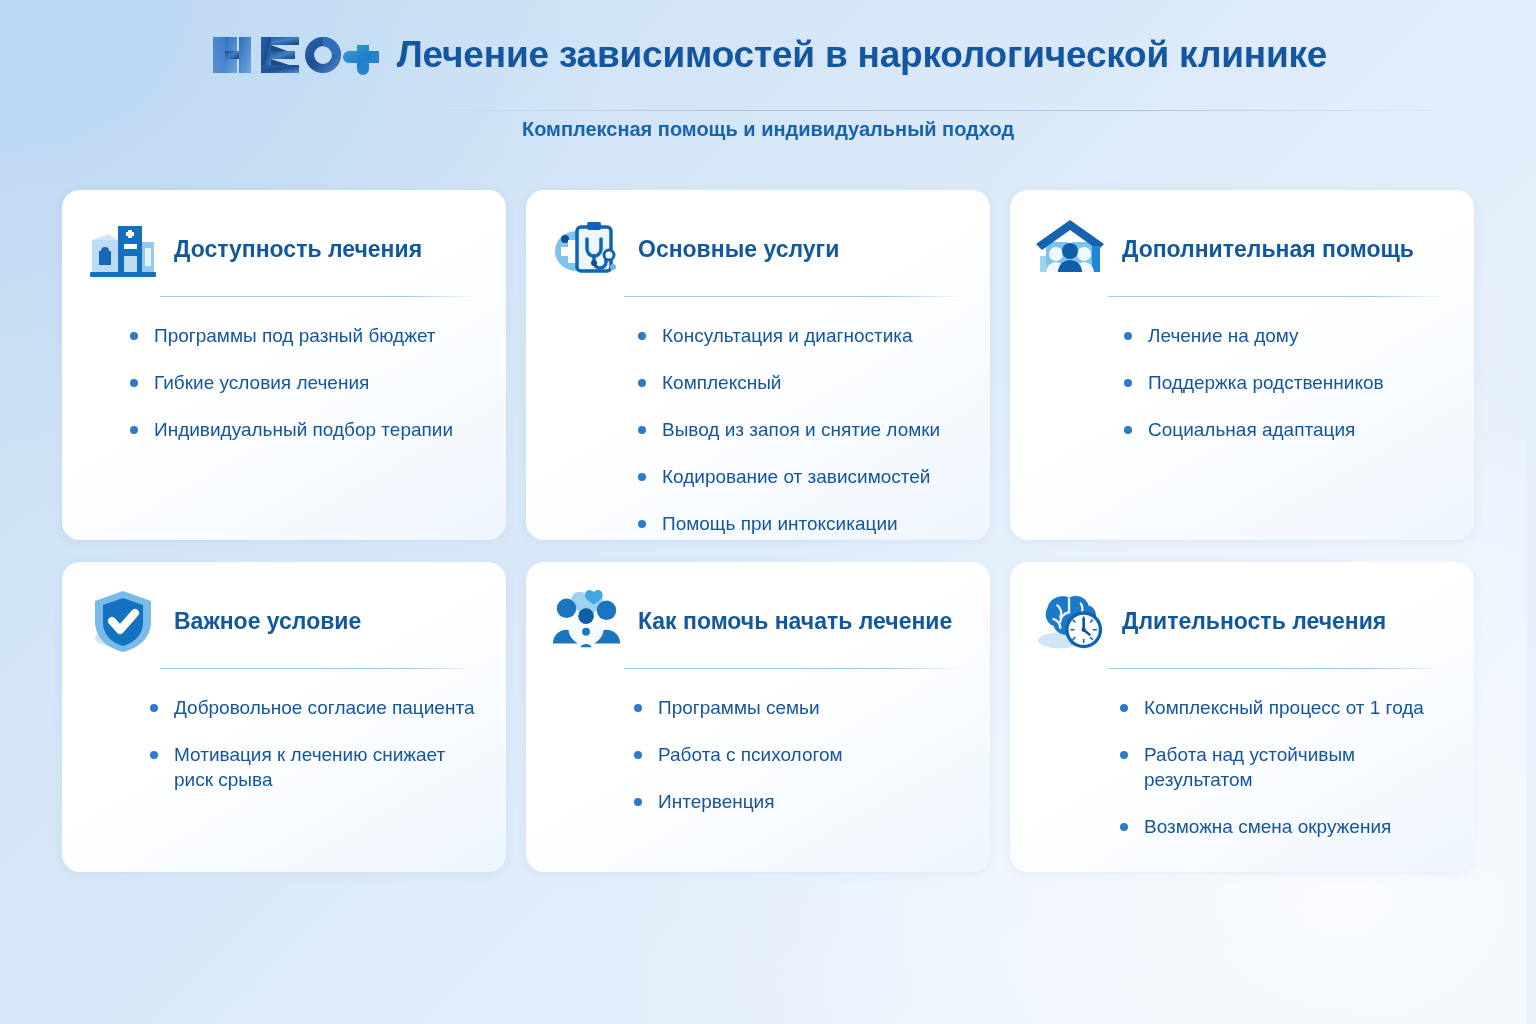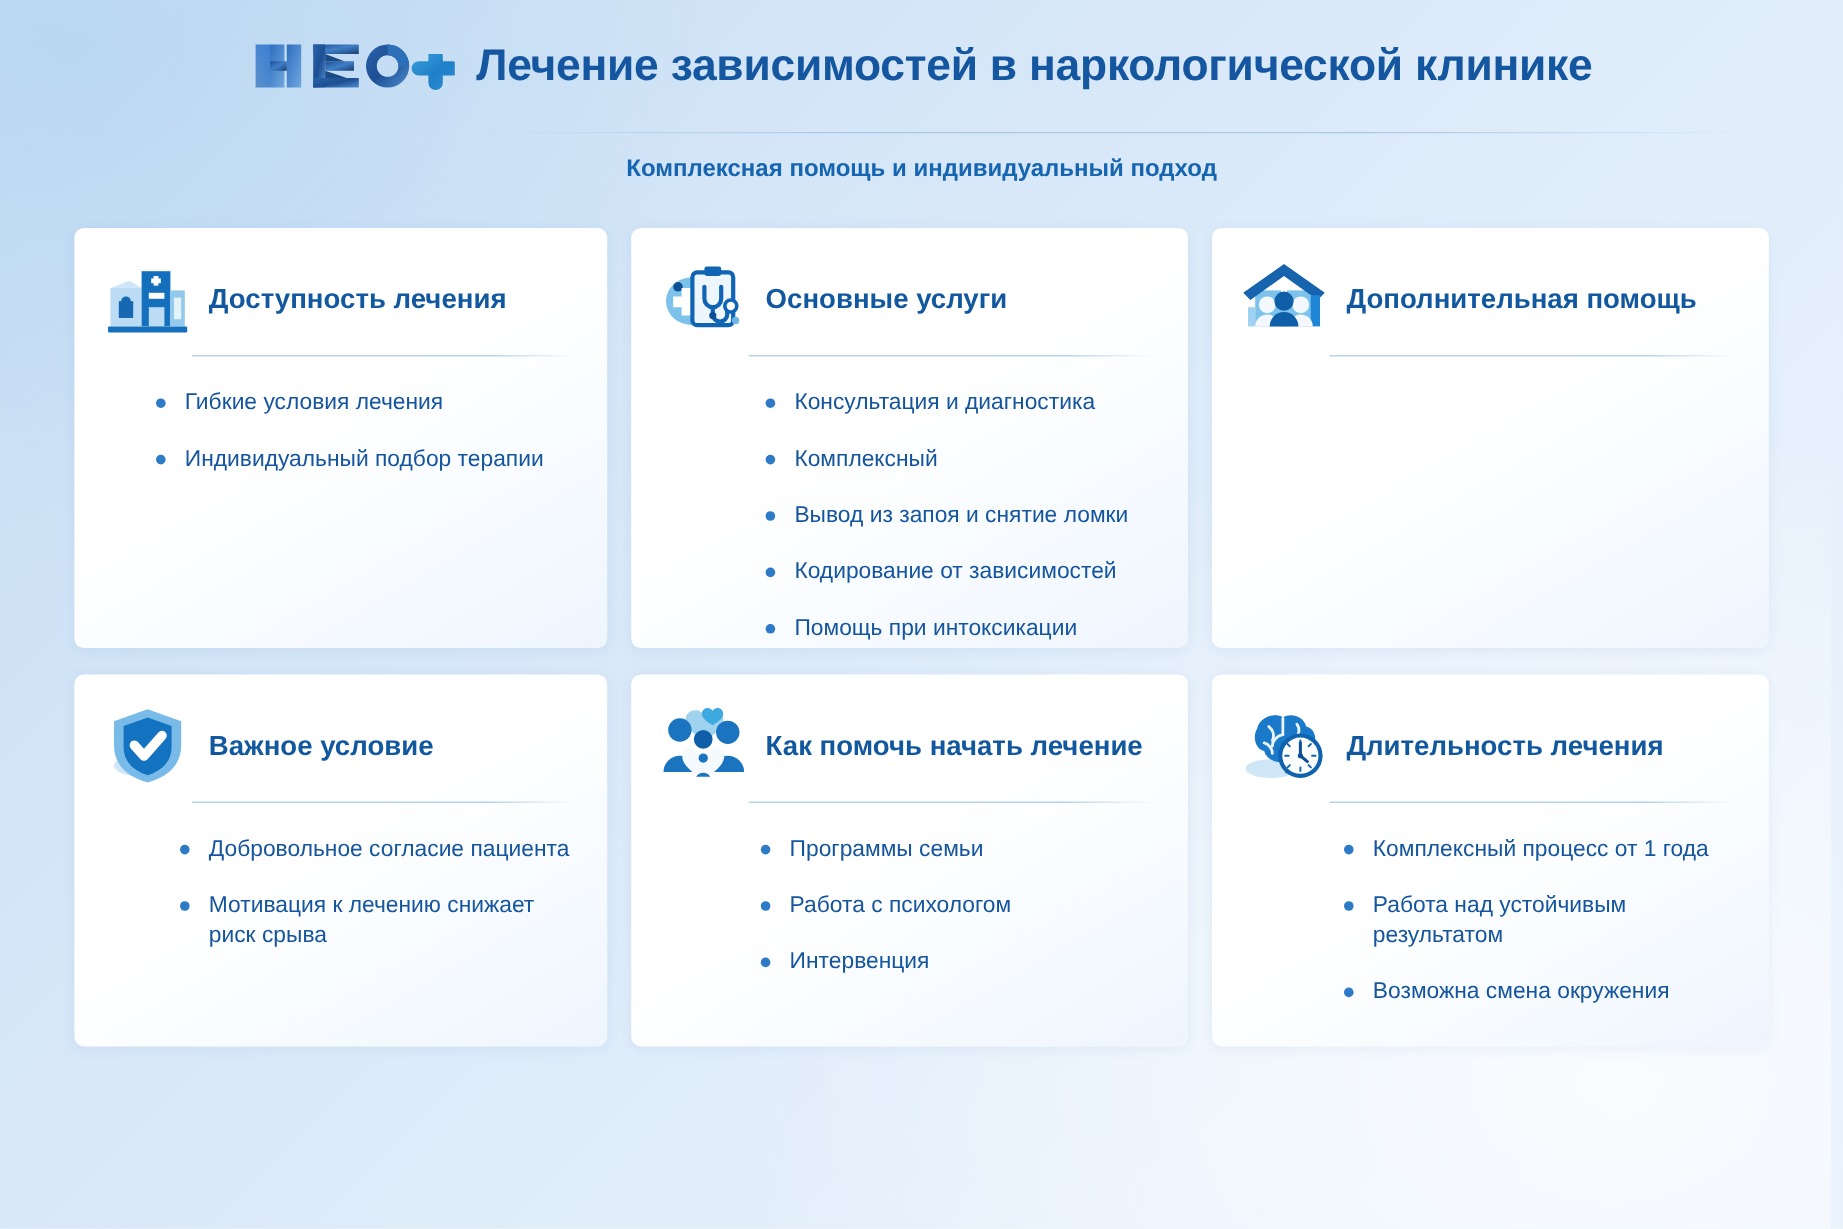--- a/index.html
+++ b/index.html
@@ -55,21 +55,21 @@
     font-size: 37px;
     font-weight: bold;
     color: #14569f;
     letter-spacing: -0.2px;
     white-space: nowrap;
   }
 
   .subtitle-wrap {
     position: absolute;
     left: 0;
-    top: 130px;
+    top: 118px;
     width: 1536px;
     text-align: center;
   }
 
   .header-rule {
     position: absolute;
     left: 395px;
     top: 110px;
     width: 1070px;
     height: 1px;
@@ -90,21 +90,21 @@
     width: 1412px;
     display: grid;
     grid-template-columns: 444px 1fr 1fr;
     grid-template-rows: 350px 310px;
     column-gap: 20px;
     row-gap: 22px;
   }
 
   .card {
     background: linear-gradient(150deg, #ffffff 0%, #ffffff 45%, #f7fbff 72%, #eef5fd 100%);
-    border-radius: 8px;
+    border-radius: 18px;
     box-shadow: 0 2px 10px rgba(90,140,190,0.10);
     padding: 26px 28px 20px 24px;
     position: relative;
     overflow: hidden;
   }
 
   .card-head {
     display: flex;
     align-items: center;
     gap: 14px;
@@ -253,20 +253,21 @@
             <rect x="40" y="12" width="4" height="8" fill="#ffffff"></rect>
             <rect x="36" y="26" width="13" height="5" fill="#ffffff"></rect>
             <rect x="36" y="38" width="13" height="16" fill="#bcdcf5"></rect>
             <rect x="2" y="54" width="66" height="5" rx="1" fill="#1470bd"></rect>
           </svg>
         </div>
         <div class="card-title">Доступность лечения</div>
       </div>
       <div class="card-divider"></div>
       <ul class="card-list">
+        <li>Программы под разный бюджет</li>
         <li>Гибкие условия лечения</li>
         <li>Индивидуальный подбор терапии</li>
       </ul>
     </div>
 
     <div class="card inset-2">
       <div class="card-head">
         <div class="card-icon">
           <svg width="72" height="64" viewBox="0 0 72 64" aria-hidden="true">
             <ellipse cx="26" cy="34" rx="22" ry="20" fill="#7cc2ea"></ellipse>
@@ -307,20 +308,25 @@
             <path d="M12,54 a10,10 0 0,1 20,0 z" fill="#f2f8fd"></path>
             <circle cx="50" cy="36" r="7" fill="#f2f8fd"></circle>
             <path d="M40,54 a10,10 0 0,1 20,0 z" fill="#f2f8fd"></path>
             <circle cx="36" cy="33" r="8" fill="#0f5fa8"></circle>
             <path d="M24,54 a12,12 0 0,1 24,0 z" fill="#0f5fa8"></path>
           </svg>
         </div>
         <div class="card-title">Дополнительная помощь</div>
       </div>
       <div class="card-divider"></div>
+      <ul class="card-list">
+        <li>Лечение на дому</li>
+        <li>Поддержка родственников</li>
+        <li>Социальная адаптация</li>
+      </ul>
     </div>
 
     <div class="card inset-4">
       <div class="card-head">
         <div class="card-icon">
           <svg width="64" height="66" viewBox="0 0 64 66" aria-hidden="true">
             <ellipse cx="26" cy="50" rx="22" ry="9" fill="#cfe6f7"></ellipse>
             <path d="M32,3 L60,13 v20 c0,18 -13,27 -28,31 C17,60 4,51 4,33 V13 z" fill="#79bbe8"></path>
             <path d="M32,10 L52,17 v17 c0,14 -10,21 -20,24 C22,55 12,48 12,34 V17 z" fill="#1473c0"></path>
             <path d="M21,33 l8,9 l15,-17" fill="none" stroke="#ffffff" stroke-width="8" stroke-linecap="round" stroke-linejoin="round"></path>

